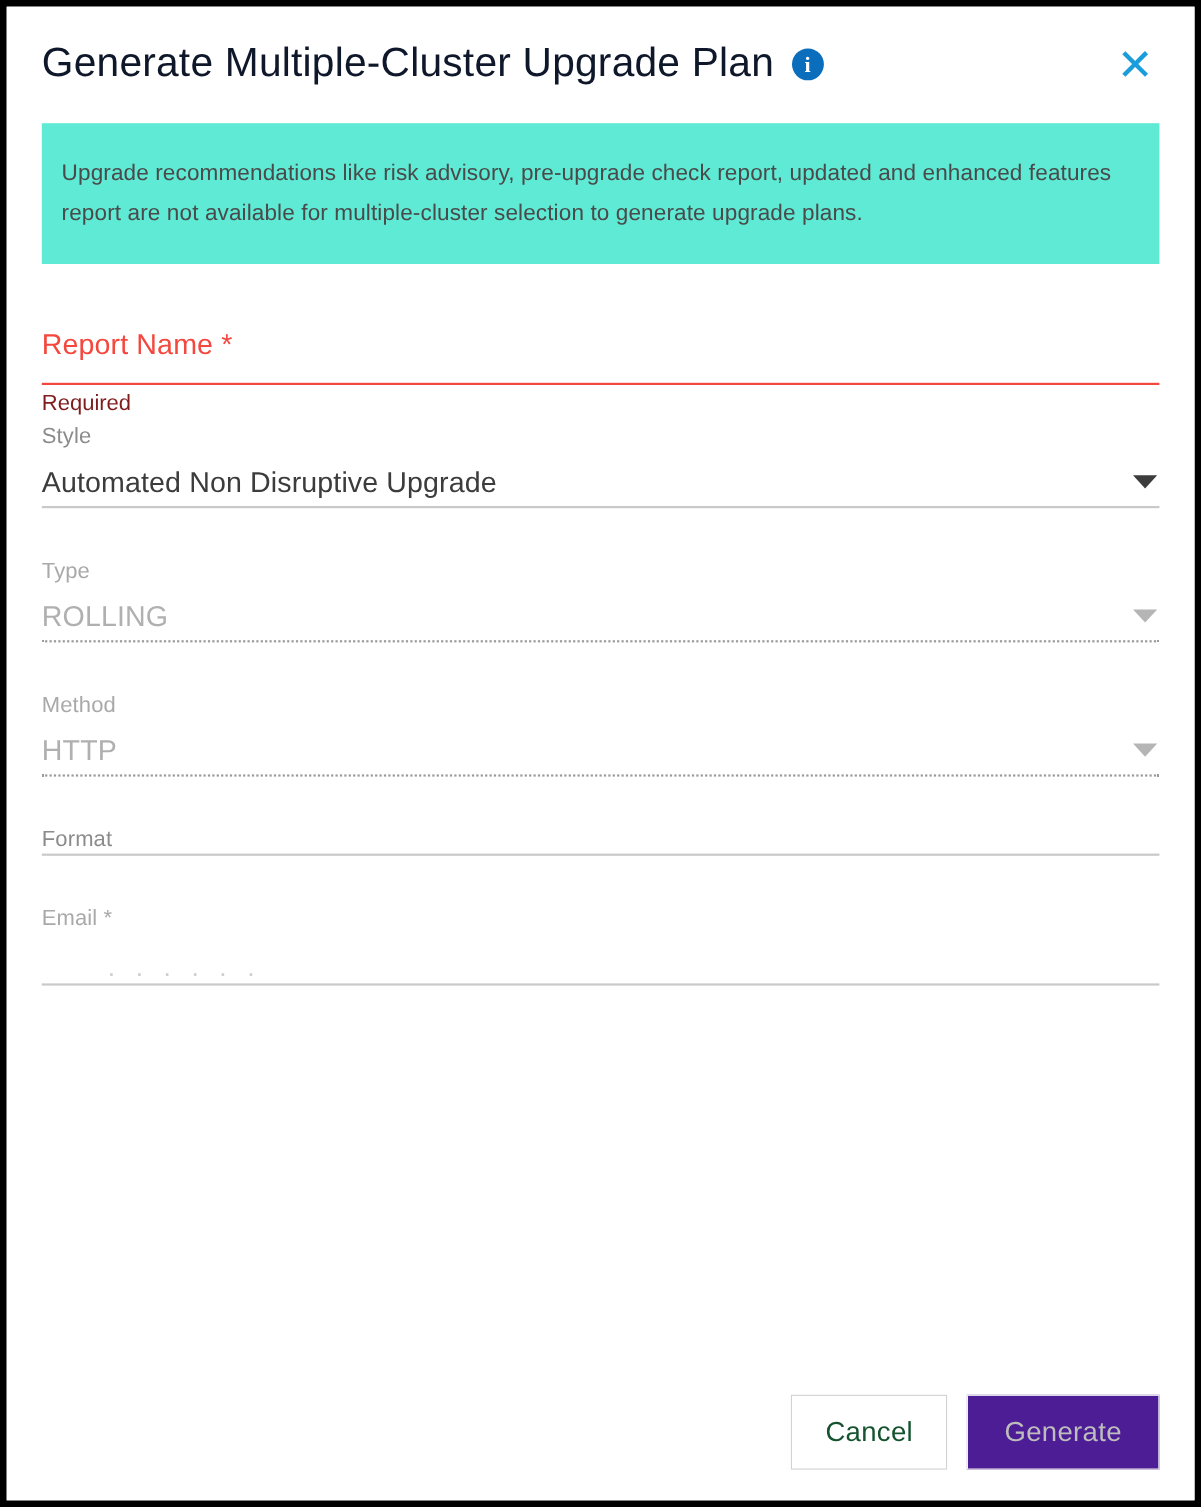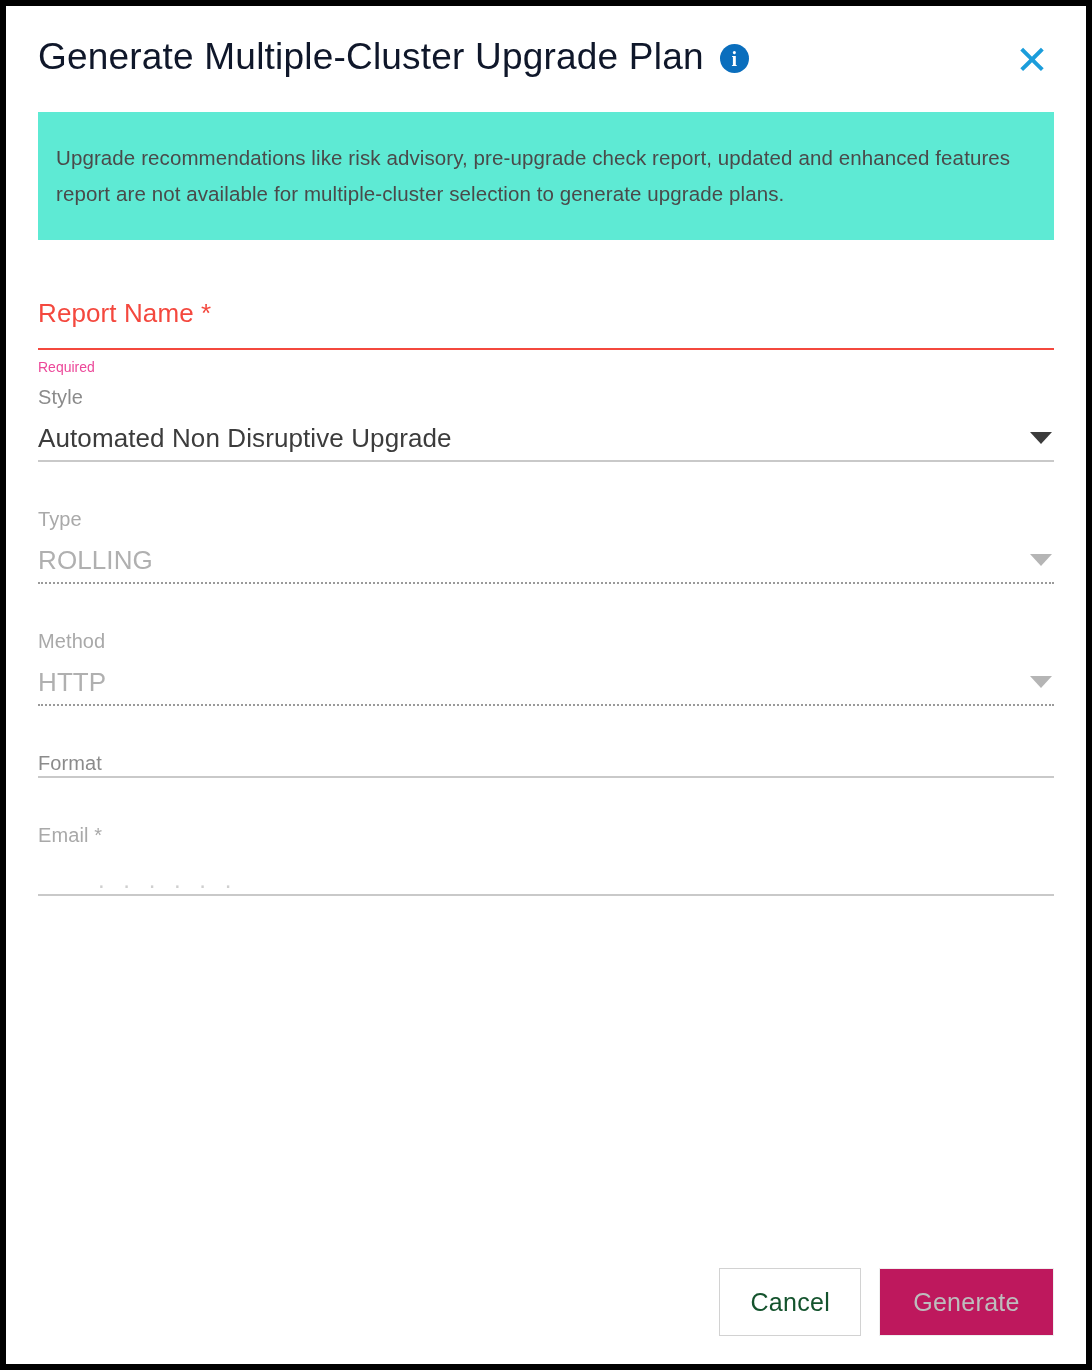--- a/index.html
+++ b/index.html
@@ -140,22 +140,22 @@
     border-bottom: 2px solid #c9c9c9;
   }
   .underline.error {
     border-bottom: 2px solid #f4483e;
   }
   .underline.dotted {
     border-bottom: 2px dotted #9a9a9a;
   }
 
   .helper-error {
-    color: #ec4899;
-    font-size: 14px;
+    color: #7f1d1d;
+    font-size: 20px;
     line-height: 26px;
     padding-top: 4px;
   }
 
   
   .field-report-name {
     padding-bottom: 4px;
   }
   .report-name-row {
     height: 52px;
@@ -217,21 +217,21 @@
     justify-content: center;
     box-sizing: border-box;
     background: #ffffff;
     border: 1px solid #d2d2d2;
     color: #14532d;
     cursor: pointer;
     min-width: 130px;
   }
   .btn-generate {
     margin-left: 18px;
-    background: #be185d;
+    background: #4c1d95;
     border: 1px solid #efefef;
     color: #bdbdbd;
     cursor: default;
     min-width: 175px;
   }
 </style>
 </head>
 <body>
 
 <div class="page">

